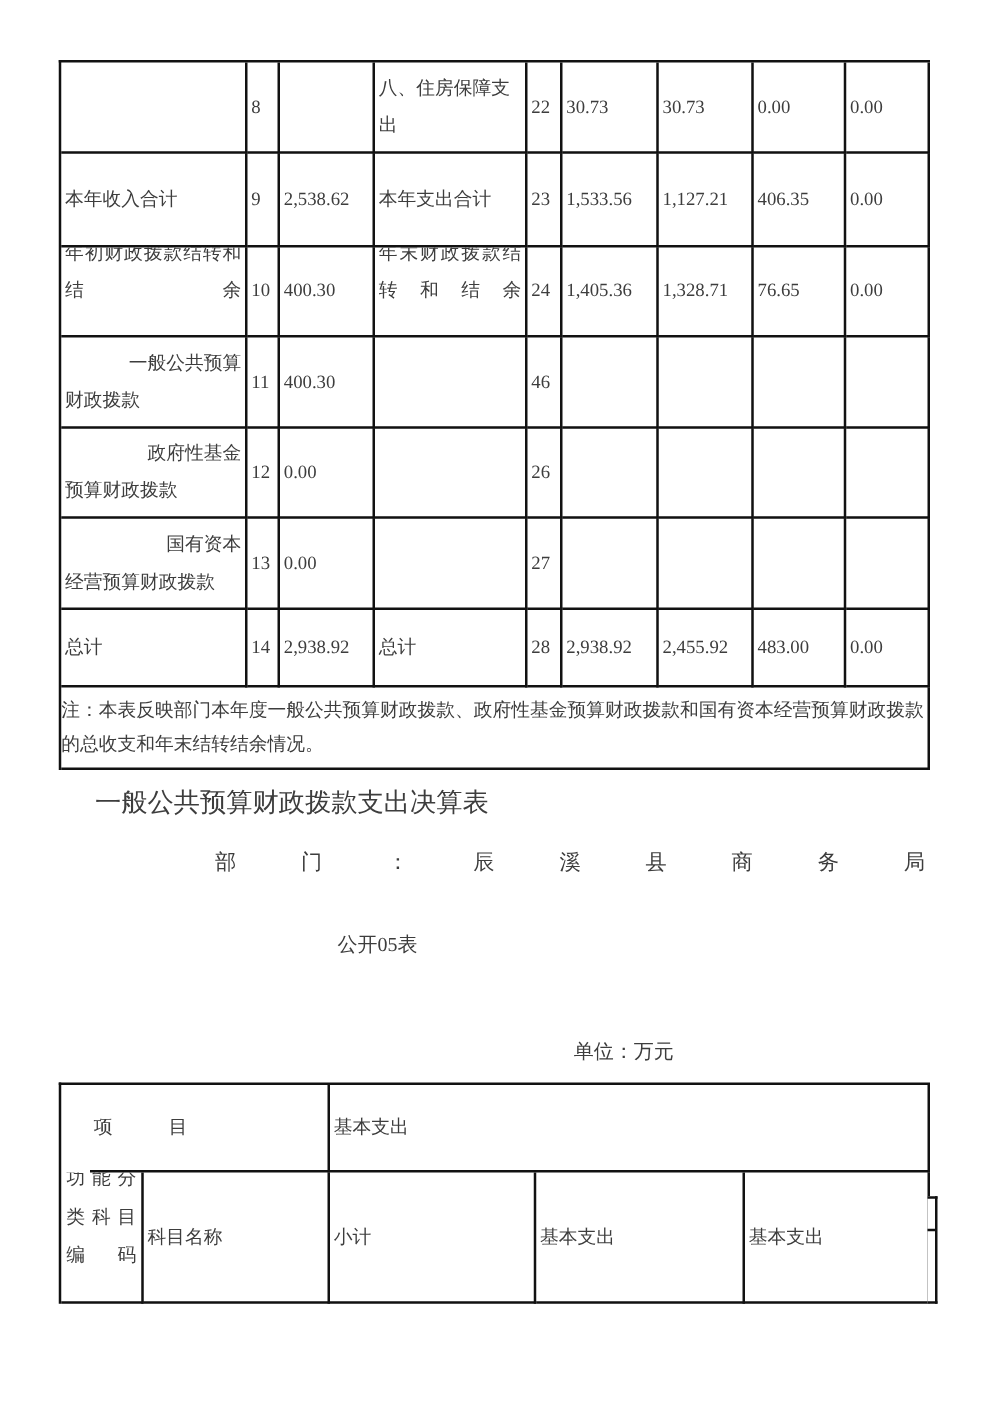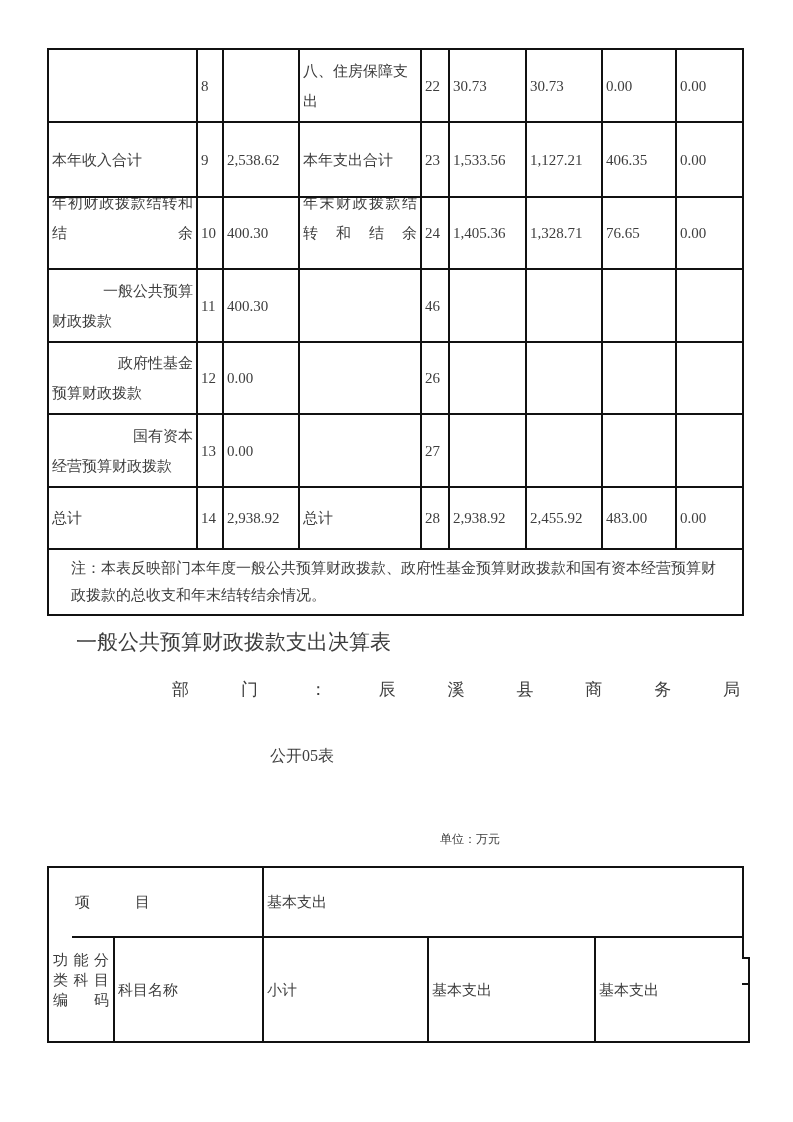--- a/index.html
+++ b/index.html
@@ -39,53 +39,53 @@
   .cell .ln-pre { width: 100%; text-align: left; white-space: pre; }
 
   
   #t1 {
     left: 47px; top: 48px;
     grid-template-columns: 149px 26px 76px 122px 28px 77px 76px 74px 67px;
     grid-template-rows: 73px 75px 72px 73px 72px 73px 62px 66px;
   }
   #t1 .note-cell {
     grid-column: 1 / -1;
-    justify-content: center;
-    padding: 4px 22px;
+    justify-content: flex-end;
+    padding: 4px 0;
     line-height: 27px;
   }
 
   
   .sec-title {
     position: absolute; left: 76px; top: 628px;
     font-size: 21px; white-space: nowrap;
   }
   .dept-line {
     position: absolute; left: 172px; top: 678px; width: 568px;
     display: flex; justify-content: space-between;
     font-size: 17px;
   }
   .form-code {
     position: absolute; left: 270px; top: 746px;
     font-size: 16px; white-space: nowrap;
   }
   .unit-label {
-    position: absolute; left: 440px; top: 831px;
-    font-size: 12px; white-space: nowrap;
+    position: absolute; left: 459px; top: 831px;
+    font-size: 16px; white-space: nowrap;
   }
 
   
   #t2 {
     left: 47px; top: 866px;
     grid-template-columns: 66px 149px 165px 167px 148px;
     grid-template-rows: 70px 105px;
   }
   #t2 .span2 { grid-column: 1 / 3; margin-left: 23px; }
   #t2 .span3 { grid-column: 3 / 6; }
-  #t2 .code-cell { line-height: 20px; padding: 18px 4px; }
+  #t2 .code-cell { line-height: 31px; padding: 18px 4px; }
 
   
   .sliver {
     position: absolute; left: 742px; top: 957px;
     width: 8px; height: 86px;
     border: 2px solid #111; border-left: none;
     background: #fff;
   }
   .sliver .tick {
     position: absolute; left: 0; top: 24px;

